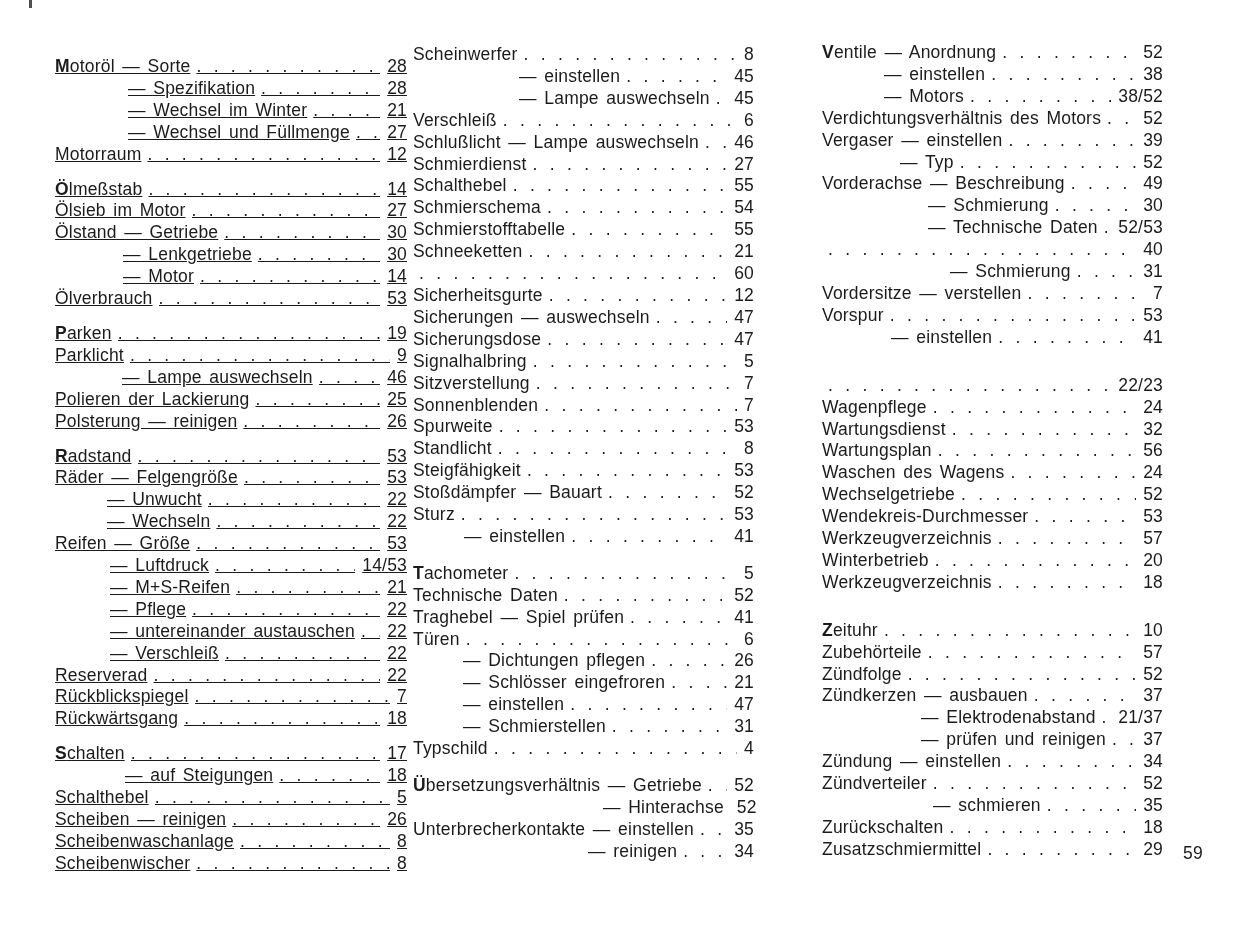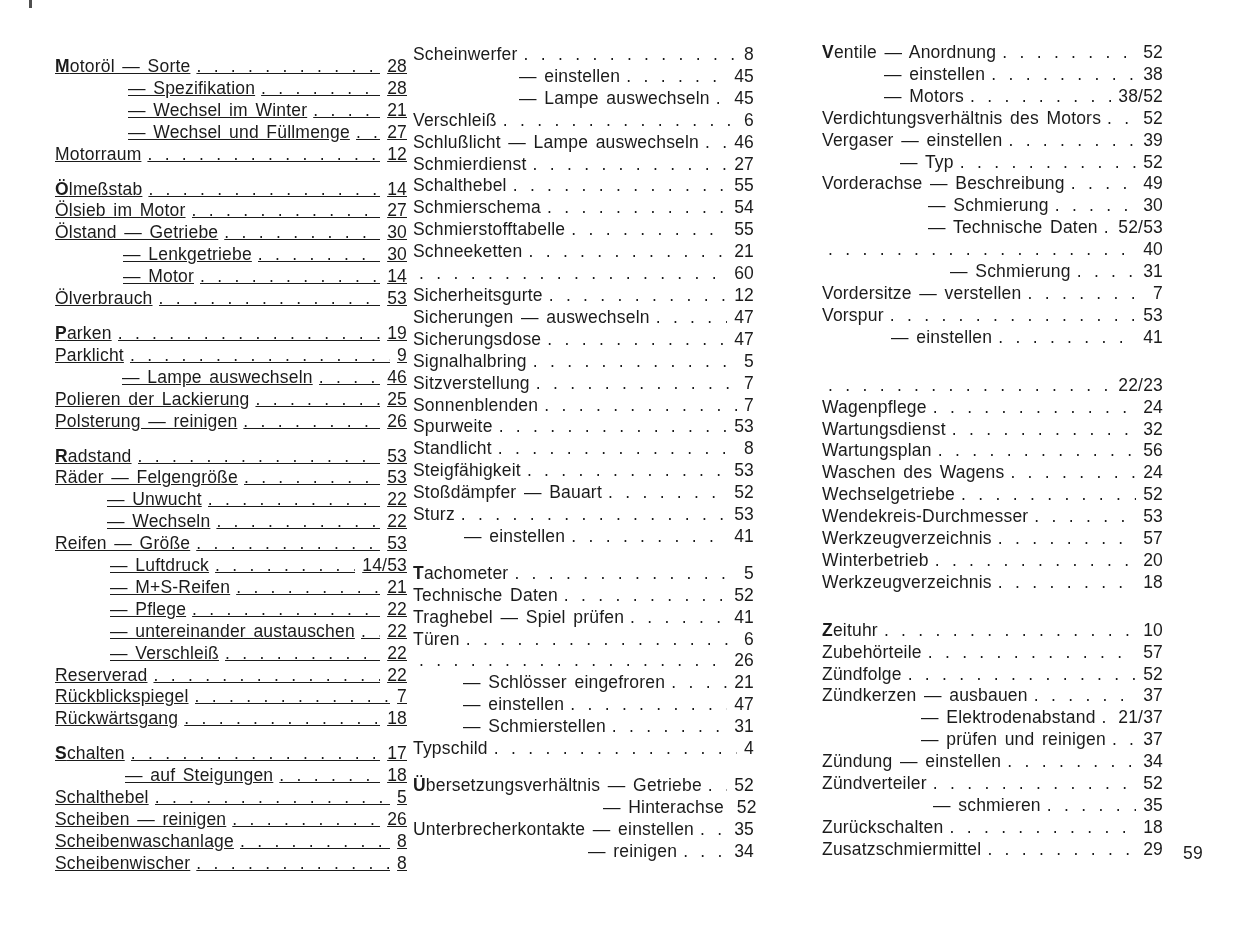--- a/index.html
+++ b/index.html
@@ -389,20 +389,21 @@
         <span class="label">Traghebel — Spiel prüfen</span>
         <span class="dots">. . . . . . . . . . . . . . . . . . . . . . . . . . . . . . . . . . . . . . . . . . . . . . . . . . . . . . . . . . . . . . . . . . . . . . . . . . . . . . . . </span>
         <span class="page">41</span>
       </div>
       <div class="entry">
         <span class="label">Türen</span>
         <span class="dots">. . . . . . . . . . . . . . . . . . . . . . . . . . . . . . . . . . . . . . . . . . . . . . . . . . . . . . . . . . . . . . . . . . . . . . . . . . . . . . . . </span>
         <span class="page">6</span>
       </div>
       <div class="entry">
+        <span class="label" style="padding-left: 50px;">— Dichtungen pflegen</span>
         <span class="dots">. . . . . . . . . . . . . . . . . . . . . . . . . . . . . . . . . . . . . . . . . . . . . . . . . . . . . . . . . . . . . . . . . . . . . . . . . . . . . . . . </span>
         <span class="page">26</span>
       </div>
       <div class="entry">
         <span class="label" style="padding-left: 50px;">— Schlösser eingefroren</span>
         <span class="dots">. . . . . . . . . . . . . . . . . . . . . . . . . . . . . . . . . . . . . . . . . . . . . . . . . . . . . . . . . . . . . . . . . . . . . . . . . . . . . . . . </span>
         <span class="page">21</span>
       </div>
       <div class="entry">
         <span class="label" style="padding-left: 50px;">— einstellen</span>

